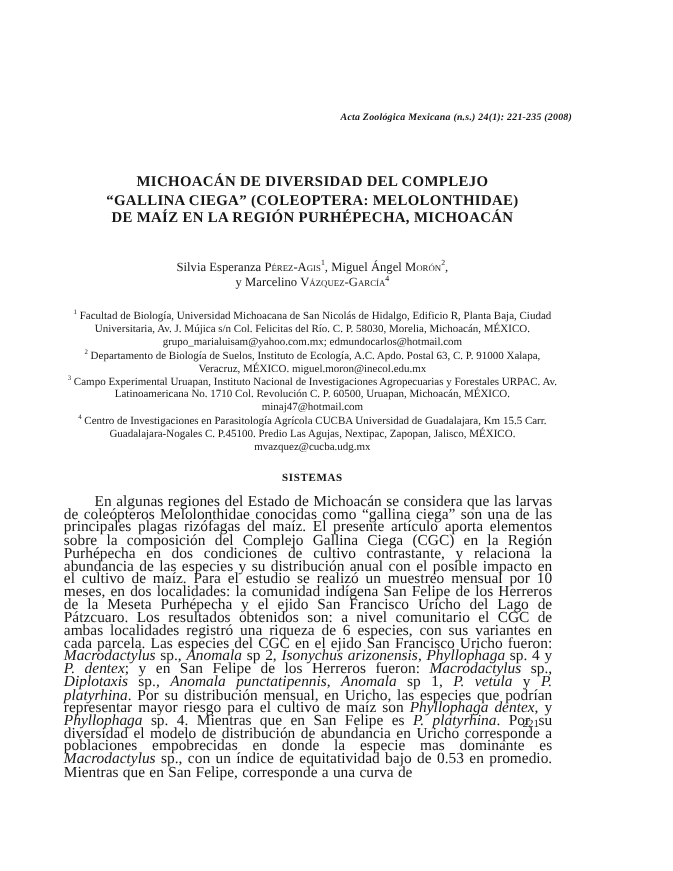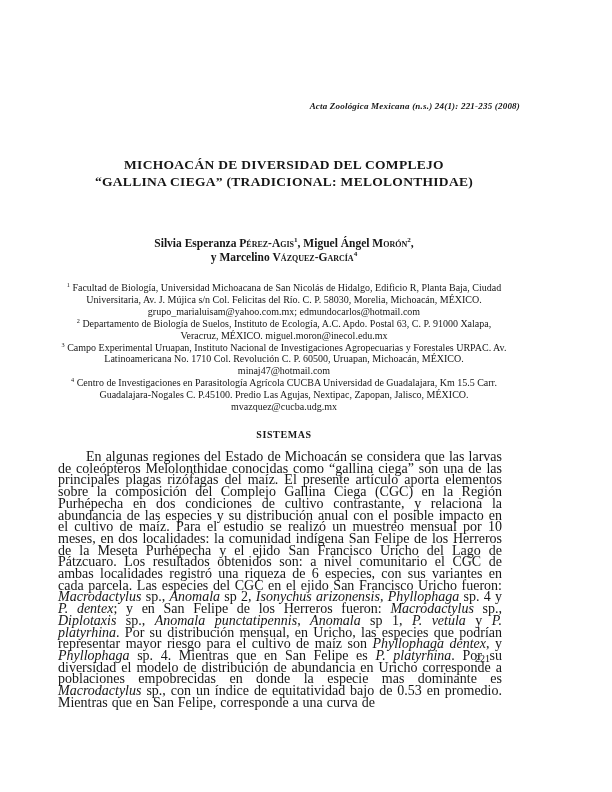--- a/index.html
+++ b/index.html
@@ -34,21 +34,21 @@
     font-size: 13.5px;
     line-height: 16.5px;
     letter-spacing: 0.3px;
   }
   .authors-block {
     position: absolute;
     top: 237px;
     left: 58px;
     width: 452px;
     text-align: center;
-    font-weight: bold;
+    font-weight: normal;
     font-size: 11.5px;
     line-height: 13.5px;
   }
   .sc { font-variant: small-caps; }
   sup { font-size: 0.62em; line-height: 0; }
   .affiliations-block {
     position: absolute;
     top: 282px;
     left: 58px;
     width: 452px;
@@ -88,21 +88,22 @@
 </style>
 </head>
 <body>
 
 <div class="page">
 
   <div class="running-head">Acta Zoológica Mexicana (n.s.) 24(1): 221-235 (2008)</div>
 
   <div class="title-block">
     <div>MICHOACÁN DE DIVERSIDAD DEL COMPLEJO</div>
-    <div>“GALLINA CIEGA” (TRADICIONAL: MELOLONTHIDAE)</div>
+    <div>“GALLINA CIEGA” (COLEOPTERA: MELOLONTHIDAE)</div>
+    <div>DE MAÍZ EN LA REGIÓN PURHÉPECHA, MICHOACÁN</div>
   </div>
 
   <div class="authors-block">
     <div><span>Silvia Esperanza </span><span class="sc">Pérez-Agis</span><sup>1</sup><span>, Miguel Ángel </span><span class="sc">Morón</span><sup>2</sup><span>,</span></div>
     <div><span>y Marcelino </span><span class="sc">Vázquez-García</span><sup>4</sup></div>
   </div>
 
   <div class="affiliations-block">
     <p><sup>1</sup><span> Facultad de Biología, Universidad Michoacana de San Nicolás de Hidalgo, Edificio R, Planta Baja, Ciudad Universitaria, Av. J. Mújica s/n Col. Felicitas del Río. C. P. 58030, Morelia, Michoacán, MÉXICO. grupo_marialuisam@yahoo.com.mx; edmundocarlos@hotmail.com</span></p>
     <p><sup>2</sup><span> Departamento de Biología de Suelos, Instituto de Ecología, A.C. Apdo. Postal 63, C. P. 91000 Xalapa, Veracruz, MÉXICO. miguel.moron@inecol.edu.mx</span></p>

